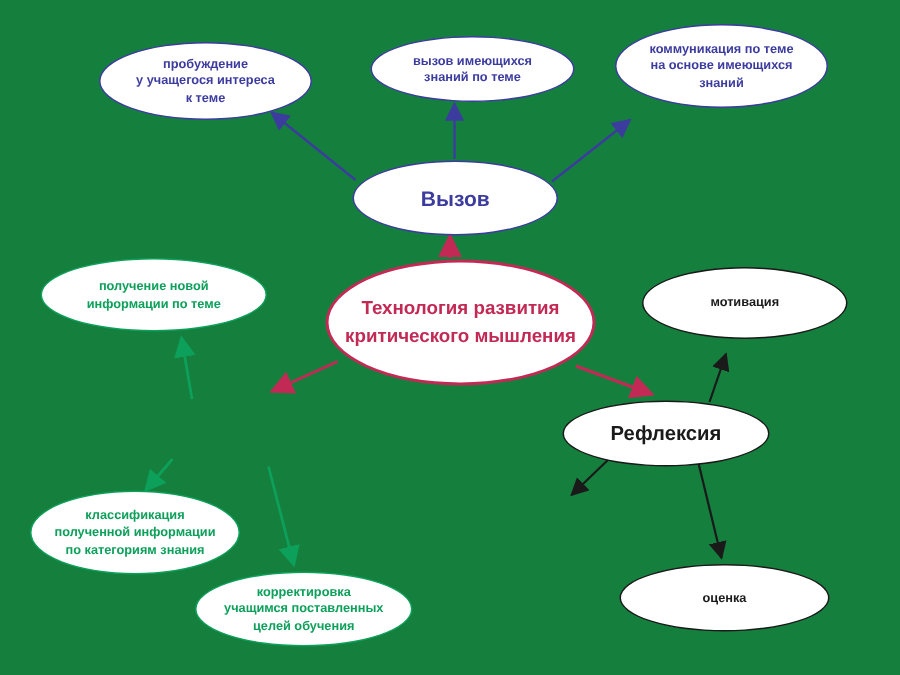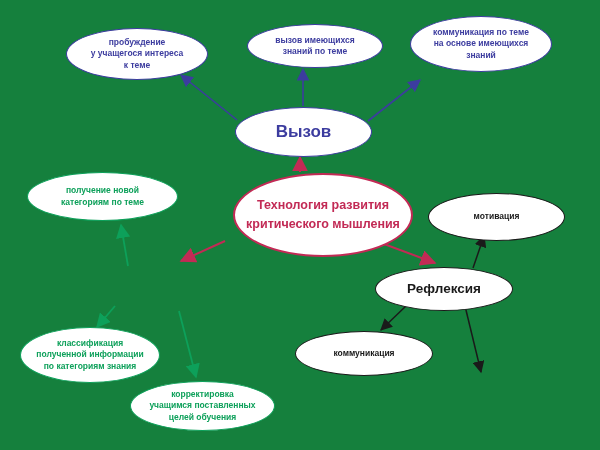--- a/index.html
+++ b/index.html
@@ -12,21 +12,21 @@
     position:absolute;border-radius:50%;
     display:flex;align-items:center;justify-content:center;
     text-align:center;white-space:pre-line;font-weight:bold;
     background:#ffffff;box-sizing:border-box;
   }
   .blue { color:#3c3c9f; border:1.6px solid #3c3c9f; }
   .red  { color:#c22a55; border:2px solid #c22a55; }
   .green{ color:#0da05a; border:1.8px solid #0da05a; }
   .black{ color:#1a1a1a; border:1.6px solid #1a1a1a; }
   .sm{ font-size:8.5px; line-height:1.35; }
-  .lg{ font-size:17px; line-height:1.3; }
+  .lg{ font-size:14px; line-height:1.3; }
   .md{ font-size:12.5px; line-height:1.55; }
   .mg{ font-size:13.5px; line-height:1.5; }
 </style>
 </head>
 <body>
 
 <div id="canvas">
 
   <svg id="arrows" viewBox="0 0 600 450" xmlns="http://www.w3.org/2000/svg">
     <defs>
@@ -67,35 +67,35 @@
 
   <div class="node blue sm" style="left:247px;top:24px;width:136px;height:44px;">вызов имеющихся
 знаний по теме</div>
 
   <div class="node blue sm" style="left:410px;top:16px;width:142px;height:56px;">коммуникация по теме
 на основе имеющихся
 знаний</div>
 
   <div class="node blue lg" style="left:235px;top:107px;width:137px;height:50px;">Вызов</div>
 
-  <div class="node red md" style="left:233px;top:173px;width:180px;height:84px;">Технология развития
+  <div class="node red md" style="left:217px;top:173px;width:180px;height:84px;">Технология развития
 критического мышления</div>
 
   <div class="node green sm" style="left:27px;top:172px;width:151px;height:49px;">получение новой
-категориям по теме</div>
+информации по теме</div>
 
 
   <div class="node green sm" style="left:20px;top:327px;width:140px;height:56px;">классификация
 полученной информации
 по категориям знания</div>
 
   <div class="node green sm" style="left:130px;top:381px;width:145px;height:50px;">корректировка
 учащимся поставленных
 целей обучения</div>
 
-  <div class="node black sm" style="left:428px;top:193px;width:137px;height:48px;">мотивация</div>
+  <div class="node black sm" style="left:428px;top:178px;width:137px;height:48px;">мотивация</div>
 
   <div class="node black mg" style="left:375px;top:267px;width:138px;height:44px;">Рефлексия</div>
 
-  <div class="node black sm" style="left:295px;top:331px;width:138px;height:45px;">коммуникация</div>
 
+  <div class="node black sm" style="left:413px;top:376px;width:140px;height:45px;">оценка</div>
 
 </div>
 
 </body></html>

